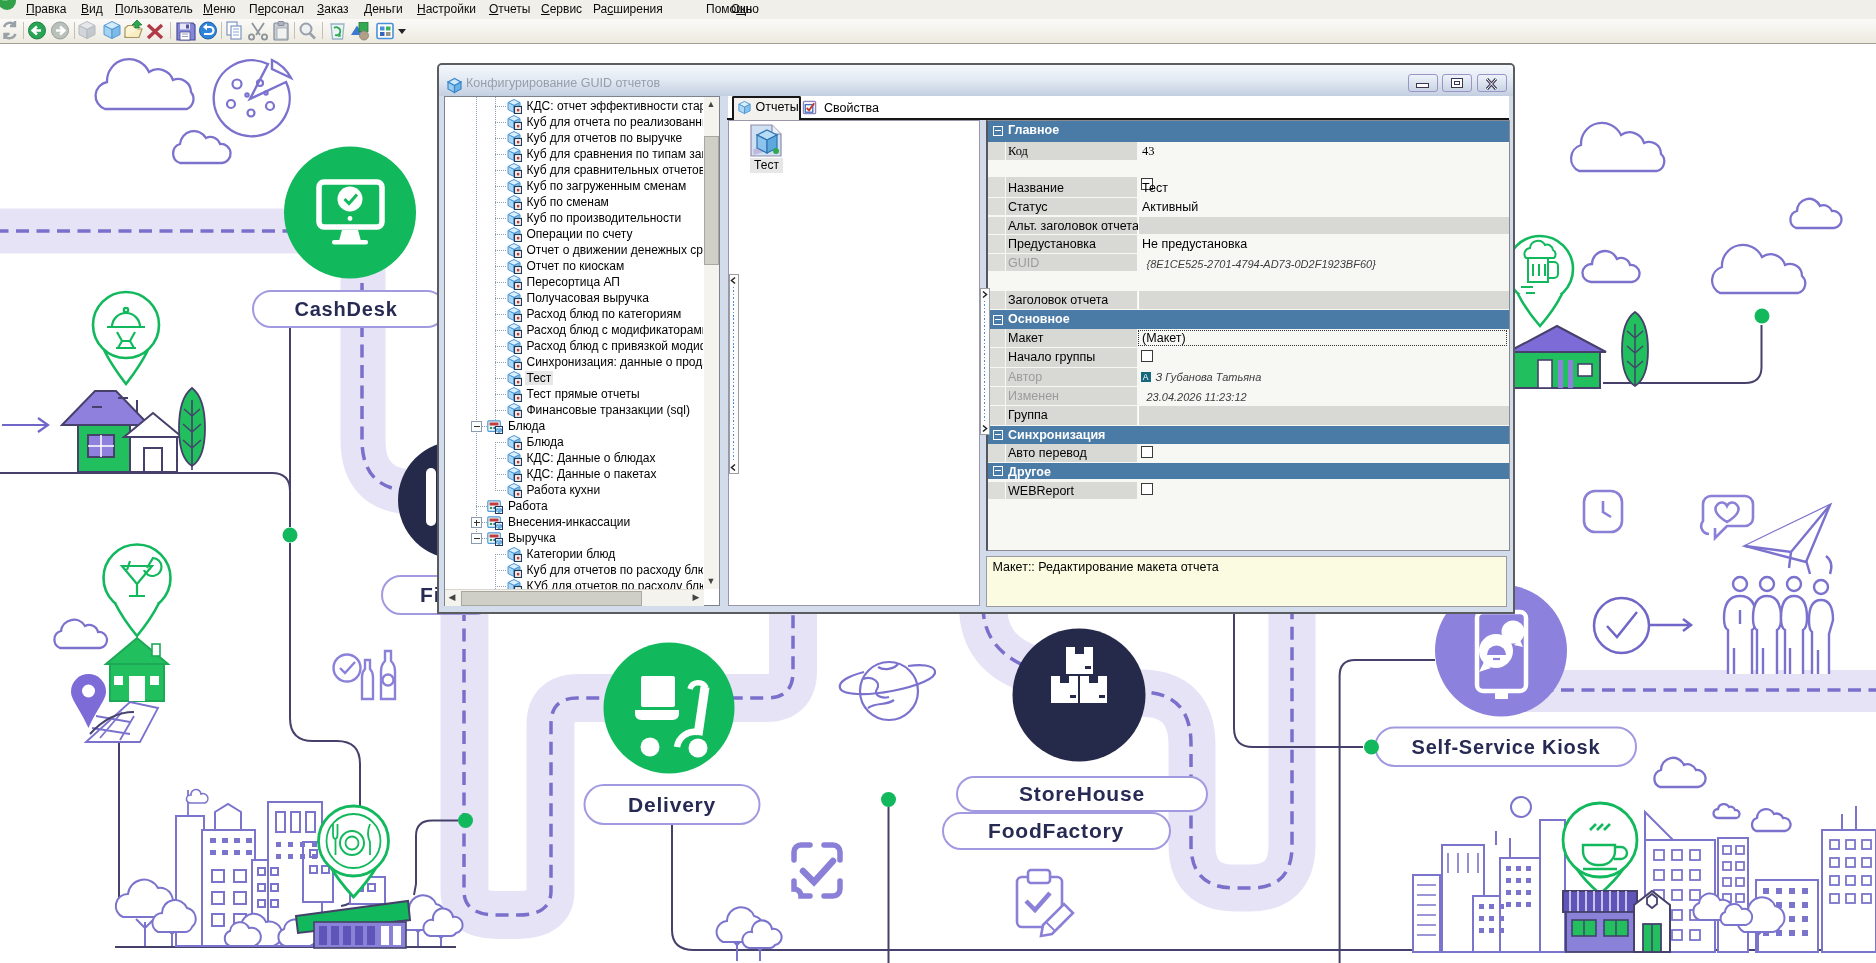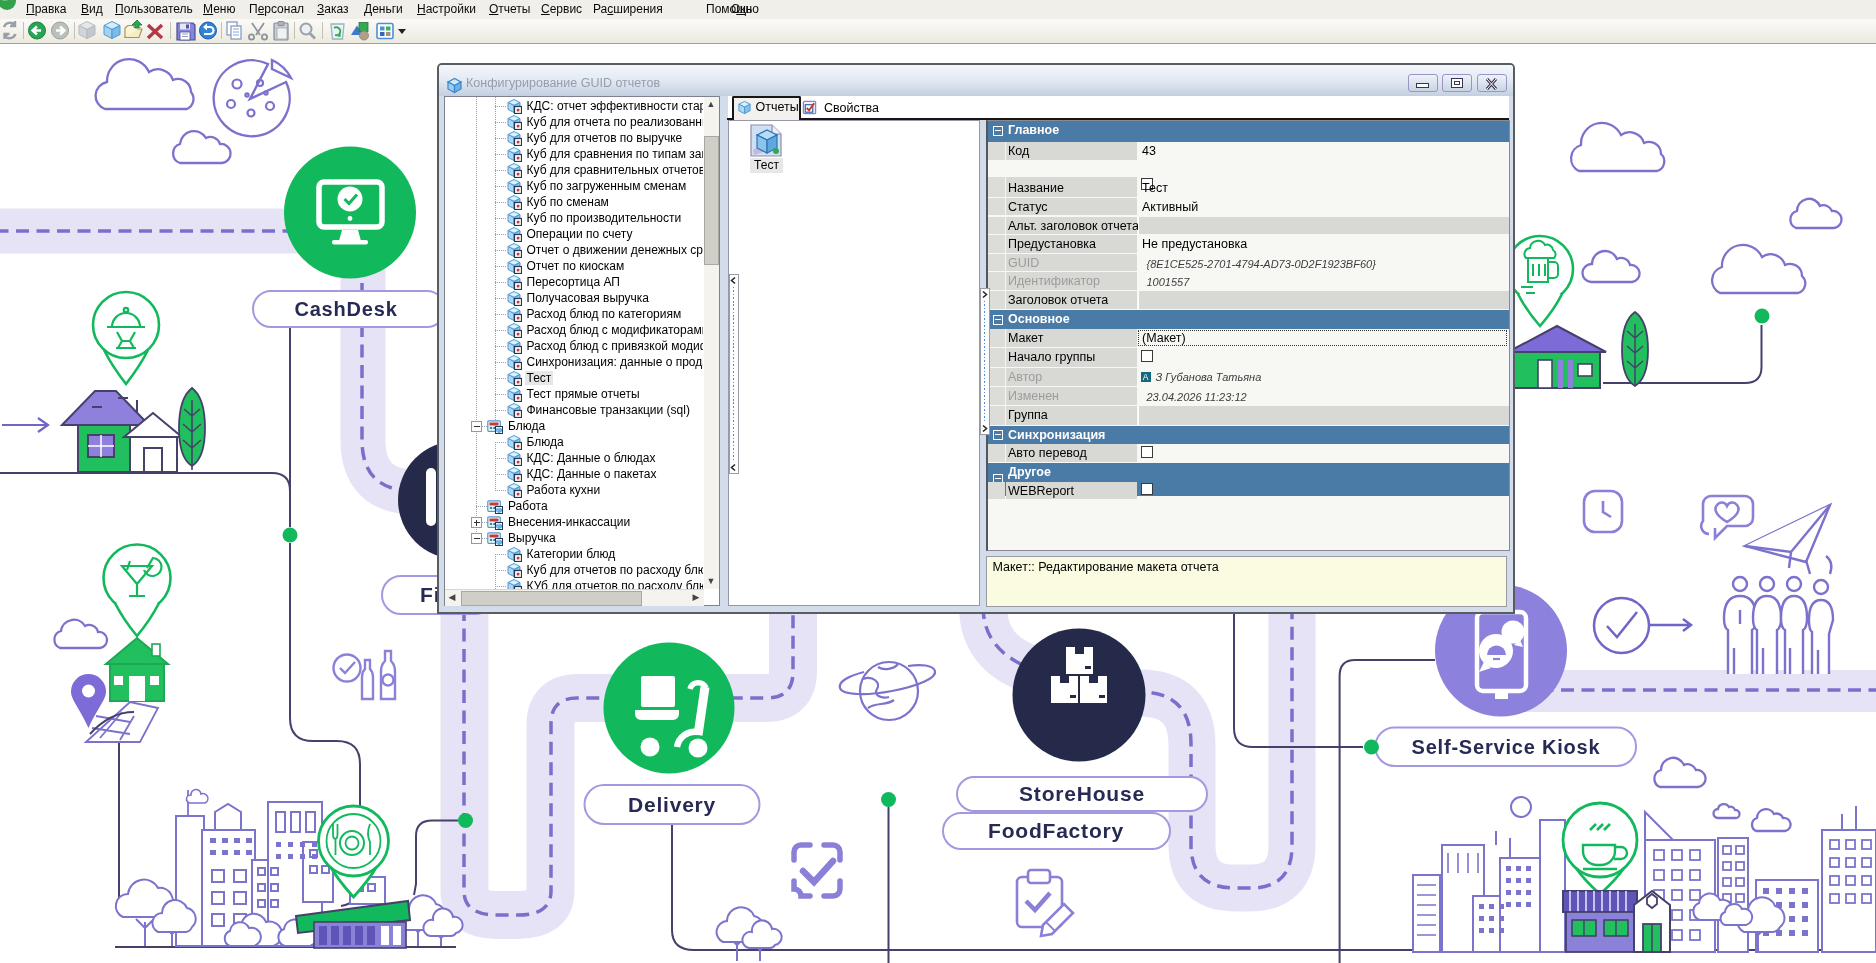--- a/index.html
+++ b/index.html
@@ -970,21 +970,21 @@
 </svg></div>
 <div style="position:absolute;left:21.3px;top:37.5px;width:33px;height:15px;background:#e7e7e7;font-size:12px;text-align:center;">Тест</div>
 </div>
 <div id="pgrid">
 <div class="phdr" style="top:0px;height:21.5px;">
         <span class="bx">
           <i></i>
         </span>
         <span class="tx">Главное</span>
       </div>
-<div class="prow" style="top:21.5px;height:18.6px;">
+<div class="prow" style="top:21.5px;height:18.6px;font-family:Liberation Serif, serif;">
         <span class="g"></span>
         <span class="l">
           <span>Код</span>
         </span>
         <span class="v">
           <span>43</span>
         </span>
       </div>
 <div class="prow" style="top:56px;height:18.699999999999996px;padding-left:28px;">
         <span class="g"></span>
@@ -1033,31 +1033,20 @@
         <span class="g"></span>
         <span class="l">
           <span>GUID</span>
         </span>
         <span class="v">
           <span>
             <span class="ital">{8E1CE525-2701-4794-AD73-0D2F1923BF60}</span>
           </span>
         </span>
       </div>
-<div class="prow dis" style="top:151.9px;height:18.69999999999999px;">
-        <span class="g"></span>
-        <span class="l">
-          <span>Идентификатор</span>
-        </span>
-        <span class="v">
-          <span>
-            <span class="ital">1001557</span>
-          </span>
-        </span>
-      </div>
 <div class="prow ev" style="top:170.6px;height:18.900000000000006px;">
         <span class="g"></span>
         <span class="l">
           <span>Заголовок отчета</span>
         </span>
         <span class="v"></span>
       </div>
 <div class="phdr" style="top:189.5px;height:19.0px;">
         <span class="bx">
           <i></i>
@@ -1119,21 +1108,21 @@
       </div>
 <div class="prow" style="top:323.5px;height:18.899999999999977px;">
         <span class="g"></span>
         <span class="l">
           <span>Авто перевод</span>
         </span>
         <span class="v">
           <span class="cbx"></span>
         </span>
       </div>
-<div class="phdr" style="top:342.4px;height:33px;">
+<div class="phdr" style="top:342.4px;height:16px;">
         <span class="bx">
           <i></i>
         </span>
         <span class="tx">Другое</span>
       </div>
 <div class="prow" style="top:361.1px;height:18.69999999999999px;">
         <span class="g"></span>
         <span class="l">
           <span>WEBReport</span>
         </span>

